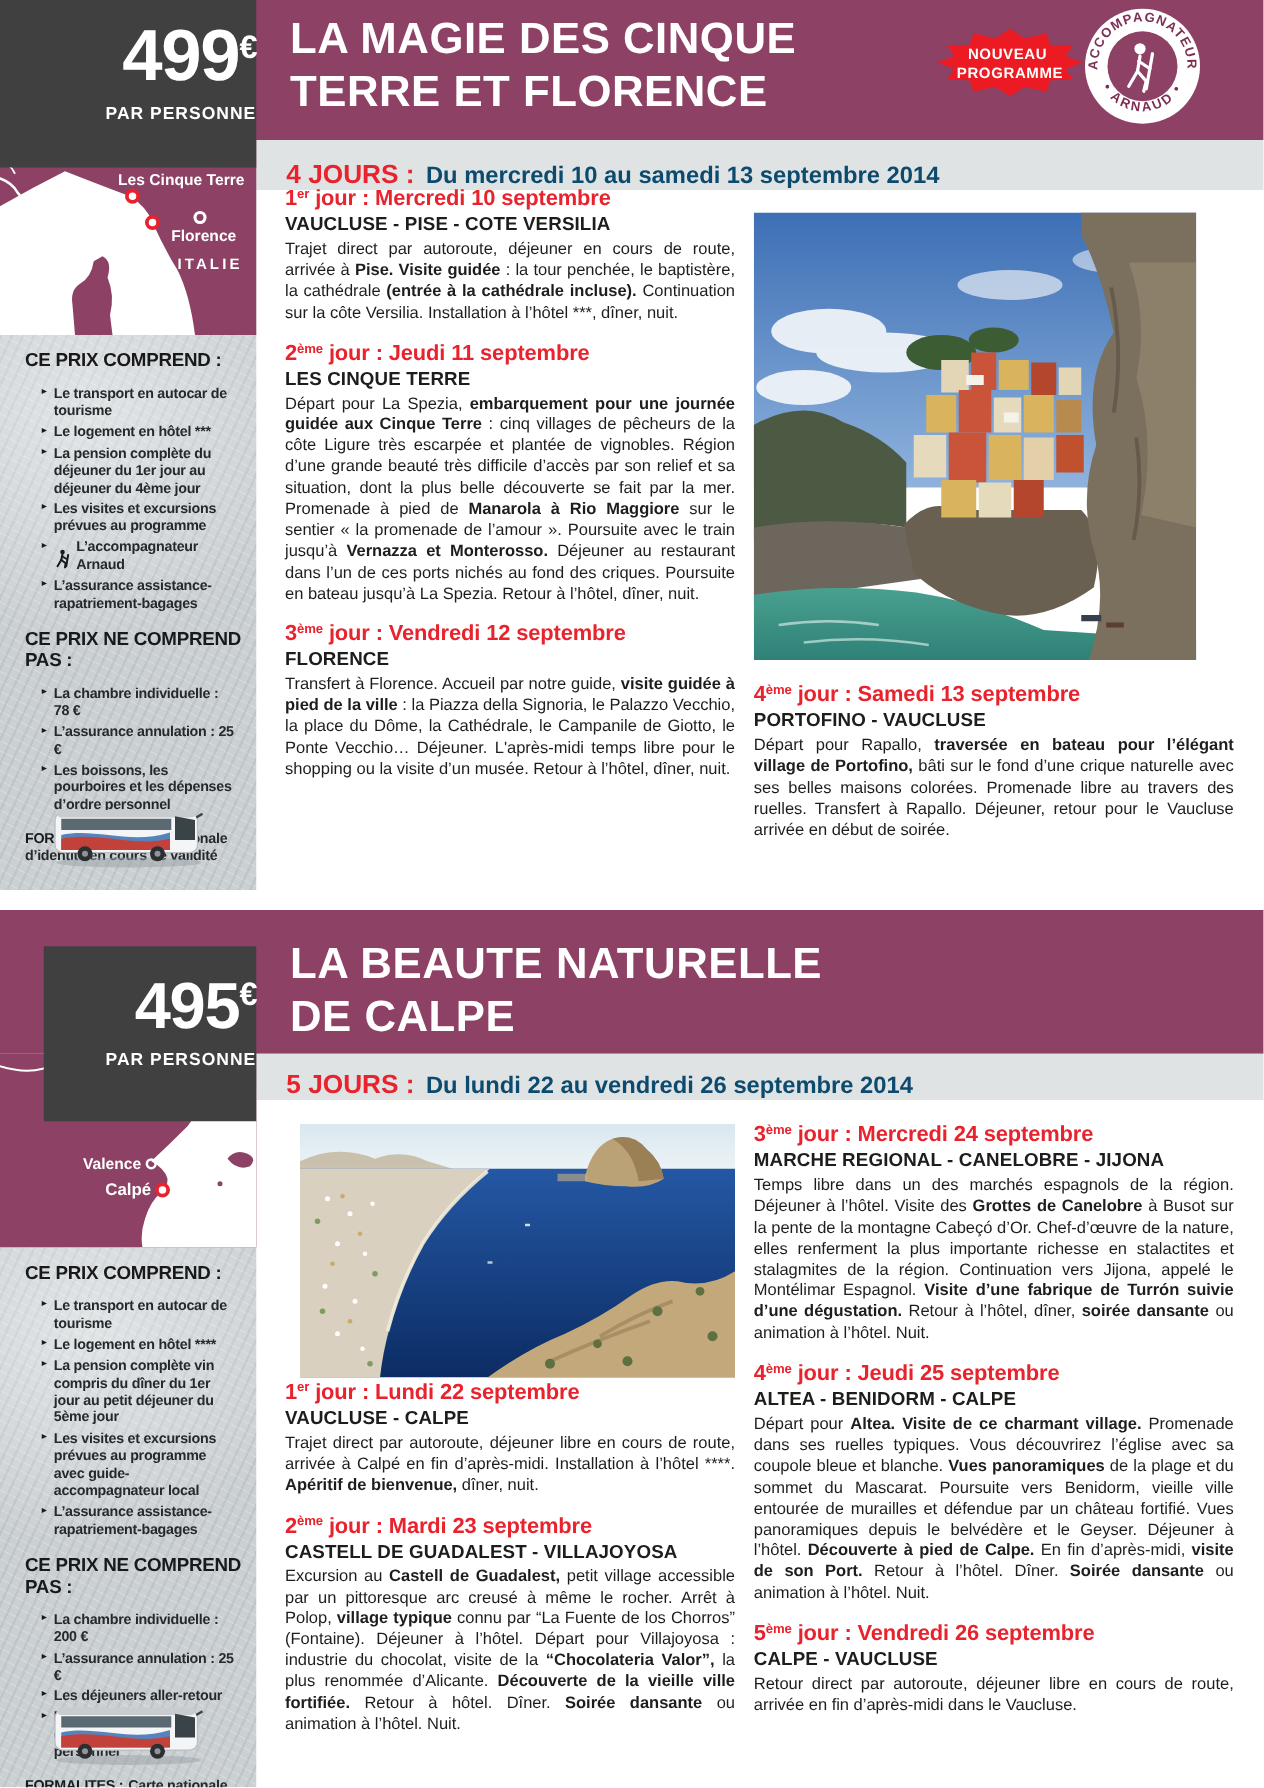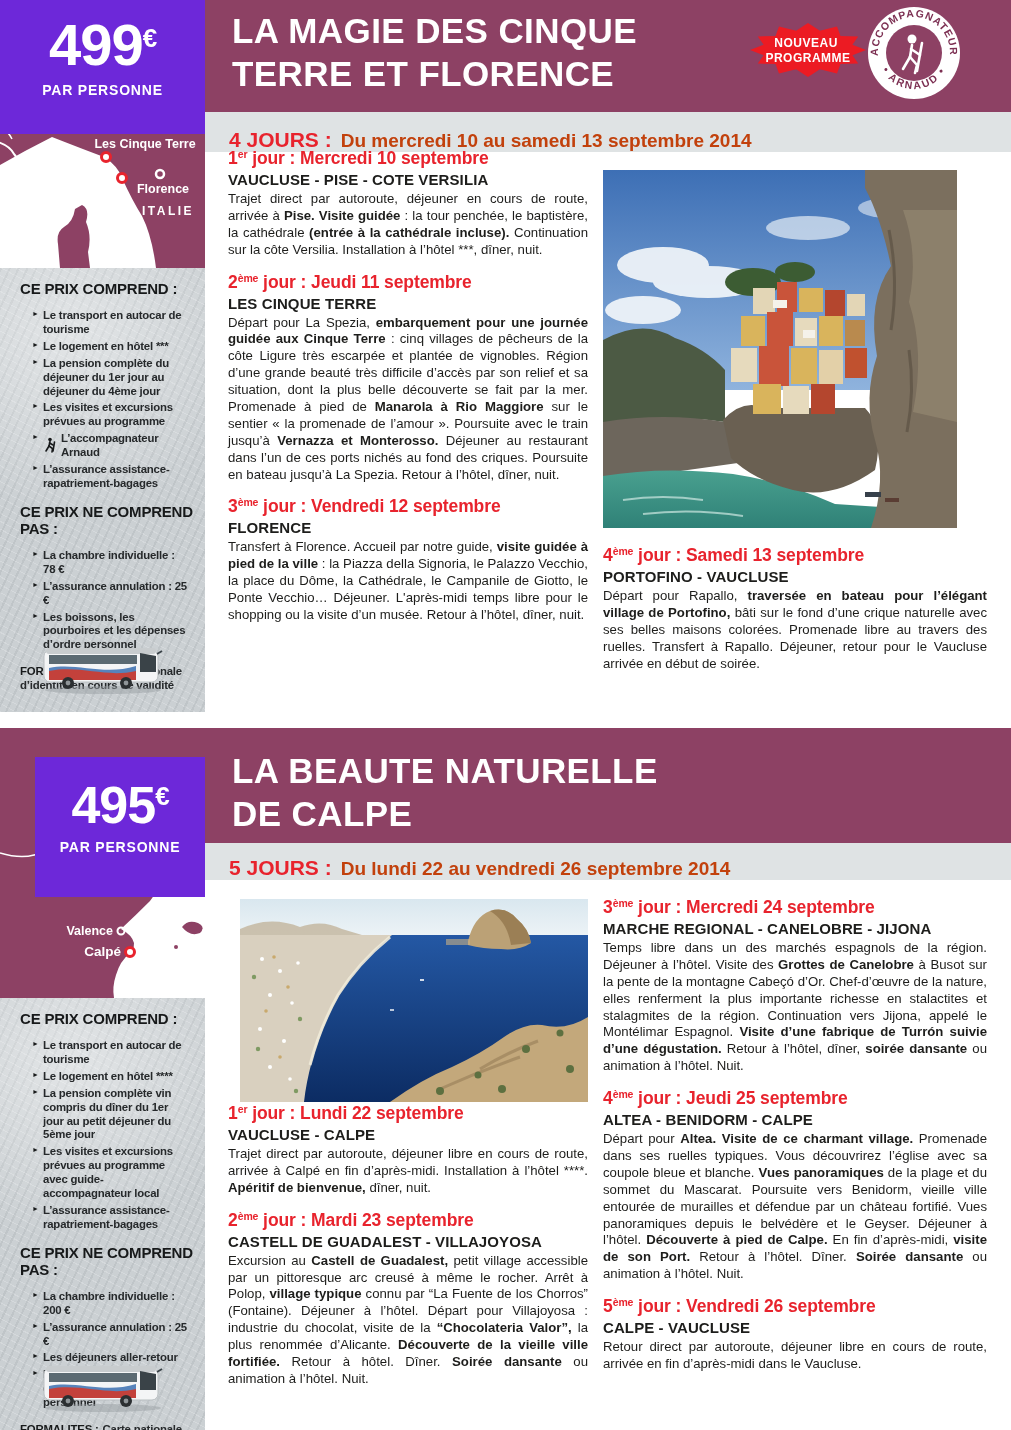--- a/index.html
+++ b/index.html
@@ -13,24 +13,24 @@
   .title{position:absolute;margin:0;color:#fff;font-weight:800;font-size:35px;line-height:1.22;letter-spacing:.4px}
   #title1{left:232px;top:10px}
   #title2{left:232px;top:750px}
   .tline{display:block}
 
   .band-gray{position:absolute;left:205px;width:806px;background:#dfe3e4;display:flex;align-items:flex-end;
              padding-left:24px;box-sizing:border-box}
   #gray1{top:112px;height:40px}
   #gray2{top:843px;height:37px}
   .duration{color:#e8232d;font-weight:800;font-size:21px;margin-right:9px;white-space:nowrap}
-  .dates{color:#c2410c;font-weight:700;font-size:19px;white-space:nowrap}
-
-  
-  .price-block{position:absolute;background:#6d28d9;color:#fff;text-align:center;z-index:6;box-sizing:border-box}
+  .dates{color:#0c4a6e;font-weight:700;font-size:19px;white-space:nowrap}
+
+  
+  .price-block{position:absolute;background:#404040;color:#fff;text-align:right;z-index:6;box-sizing:border-box}
   #price1{left:0;top:0;width:205px;height:134px;padding-top:16px}
   #price2{left:35px;top:757px;width:170px;height:140px;padding-top:22px}
   .price-value{font-size:58px;font-weight:800;line-height:1;letter-spacing:-1px}
   #price2 .price-value{font-size:52px}
   .price-cur{font-size:26px;font-weight:800;vertical-align:18px}
   .price-per{font-size:14px;font-weight:800;letter-spacing:.8px;margin-top:8px}
 
   
   #badge-new{position:absolute;left:748px;top:22px;z-index:7}
   #stamp{position:absolute;left:866px;top:5px;z-index:7}
@@ -48,21 +48,21 @@
              radial-gradient(circle at 35% 15%, rgba(255,255,255,.45), rgba(255,255,255,0) 45%),
              repeating-linear-gradient(115deg, rgba(150,157,161,.22) 0 2px, rgba(0,0,0,0) 2px 8px),
              repeating-linear-gradient(28deg, rgba(255,255,255,.20) 0 1px, rgba(0,0,0,0) 1px 7px)}
   #sidebar1{top:268px;height:444px}
   #sidebar2{top:998px;height:432px}
   .sb-title{margin:10px 0 4px;font-size:15px;font-weight:800;color:#17191a;letter-spacing:-.2px}
   .sb-title:first-child{margin-top:0}
   .sb-list{list-style:none;margin:12px;padding:0;font-size:11.4px;font-weight:600;line-height:1.22;letter-spacing:-.2px}
   .sb-list li{position:relative;padding-left:11px;margin-bottom:3px}
   .sb-list li::before{content:"►";position:absolute;left:0;top:1px;font-size:7px;color:#17191a}
-  .li-icon{display:flex;gap:3px;align-items:center}
+  .li-icon{display:flex;gap:3px;align-items:flex-end}
   .hiker{flex:0 0 15px;margin-top:1px}
   .form{margin:12px 0 0;font-size:11.4px;font-weight:600;line-height:1.25;letter-spacing:-.2px}
   .form b{font-weight:800;color:#17191a;margin-right:4px}
   .bus{position:absolute;left:36px;bottom:16px;width:134px;height:58px}
 
   
   .col{position:absolute;left:228px;width:360px;z-index:4}
   #t1-col-mid{top:148px}
   #t2-col-mid{top:1103px}
   .col-right{position:absolute;left:603px;width:384px;z-index:4}

